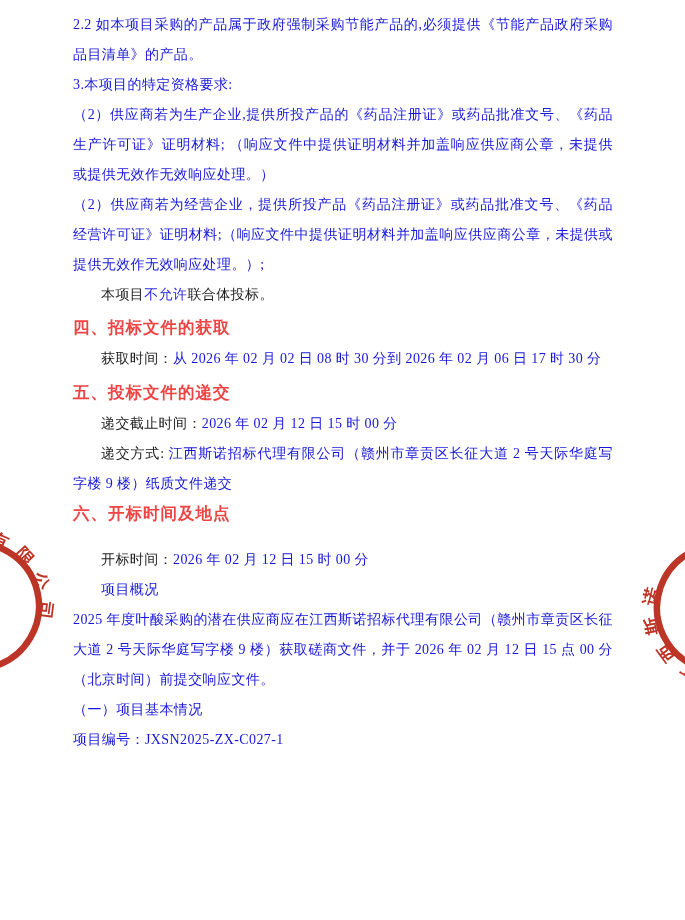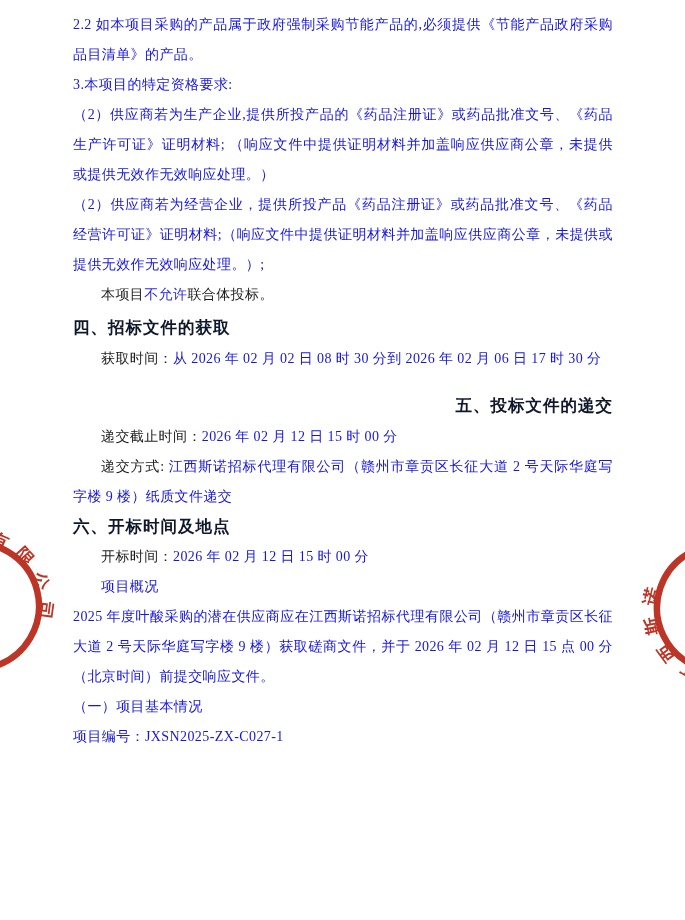--- a/index.html
+++ b/index.html
@@ -19,27 +19,27 @@
   .content p{margin:0;line-height:30px;}
   .p-just{text-align:justify;}
   .blue{color:#1717d9;}
   .black{color:#1c1c1c;}
   .indent{text-indent:28px;}
   .emph-italic{color:#2a2ae6;}
   .heading{
     margin:0;
     font-size:16.5px;
     font-weight:bold;
-    color:#0f172a;
+    color:#ef4444;
     line-height:31px;
     letter-spacing:1px;
   }
   .heading.h-four{margin-top:3px;margin-bottom:1px;}
-  .heading.h-five{margin-top:17px;margin-bottom:1px;text-align:right;}
-  .heading.h-six{margin-bottom:0;}
+  .heading.h-five{margin-top:4px;margin-bottom:1px;}
+  .heading.h-six{margin-bottom:16px;}
   .heading.h-seven{margin-top:2px;margin-bottom:1px;}
   .seal{
     position:absolute;
     pointer-events:none;
   }
   .seal-left{
     left:-104px;top:526px;
     transform:rotate(-14deg);
   }
   .seal-right{

